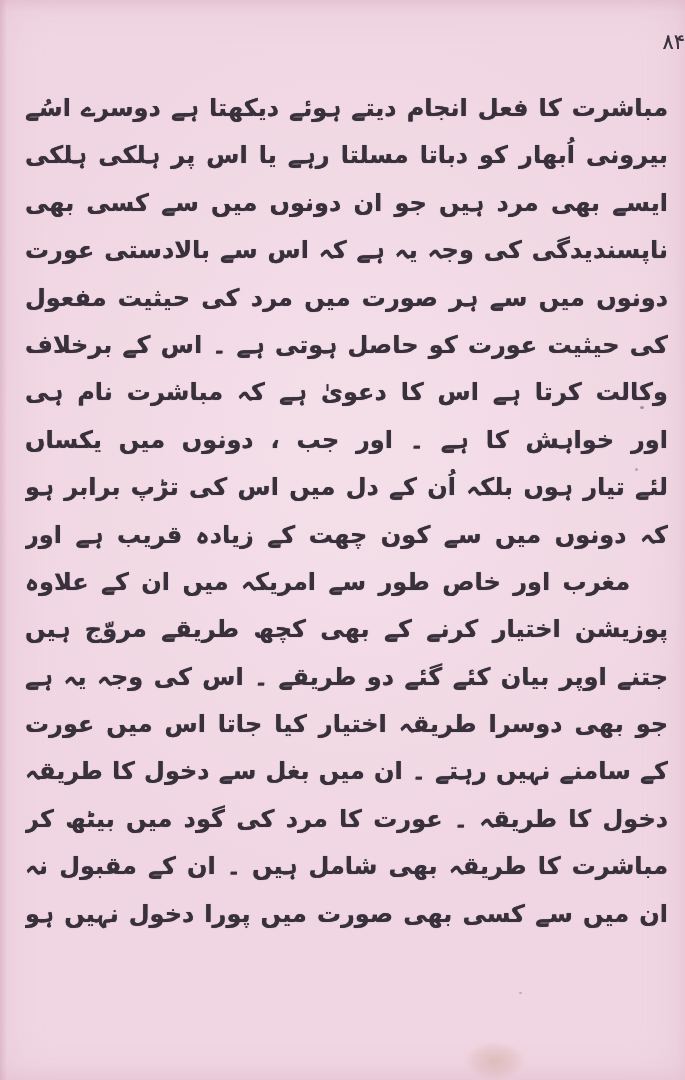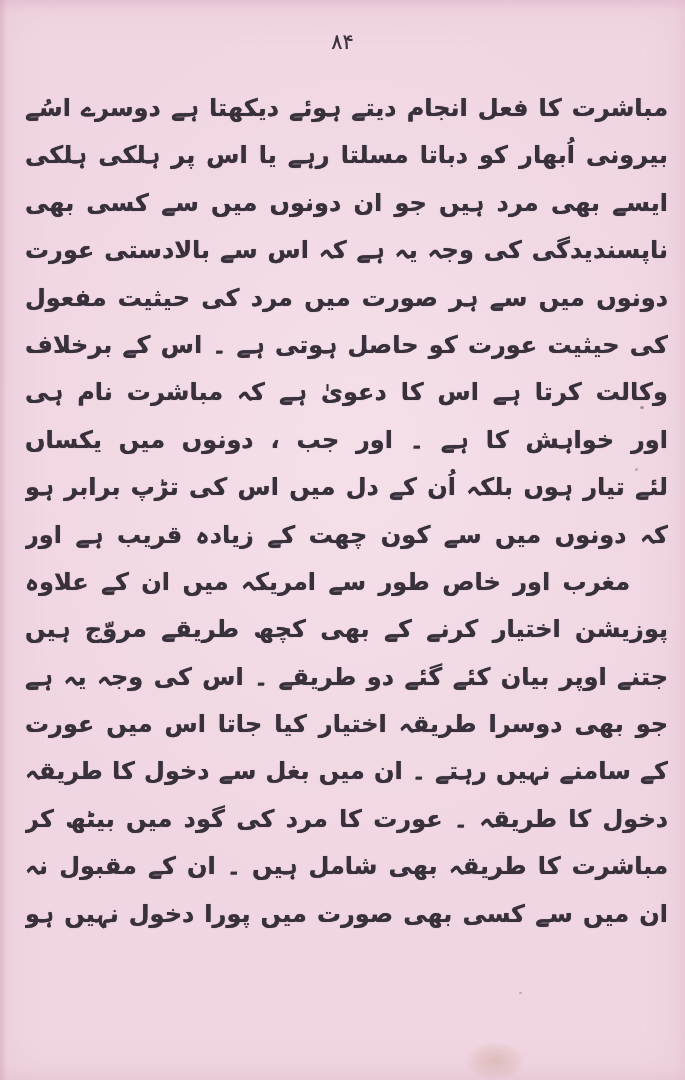--- a/index.html
+++ b/index.html
@@ -21,21 +21,21 @@
       linear-gradient(0deg, rgba(231,198,212,0.40) 0px, rgba(231,198,212,0) 14px),
       #f0d6e2;
     box-shadow: inset 0 0 46px rgba(198,146,172,0.20);
     color: #38313c;
   }
   .page-number {
     position: absolute;
     top: 30px;
     left: 0;
     width: 100%;
-    text-align: center;
+    text-align: right;
     font-size: 21px;
     letter-spacing: 2px;
     color: #3c343f;
     text-shadow: 0 0 0.6px rgba(56,49,60,0.75);
   }
   .text-block {
     position: absolute;
     top: 85px;
     right: 17px;
     left: 25px;

